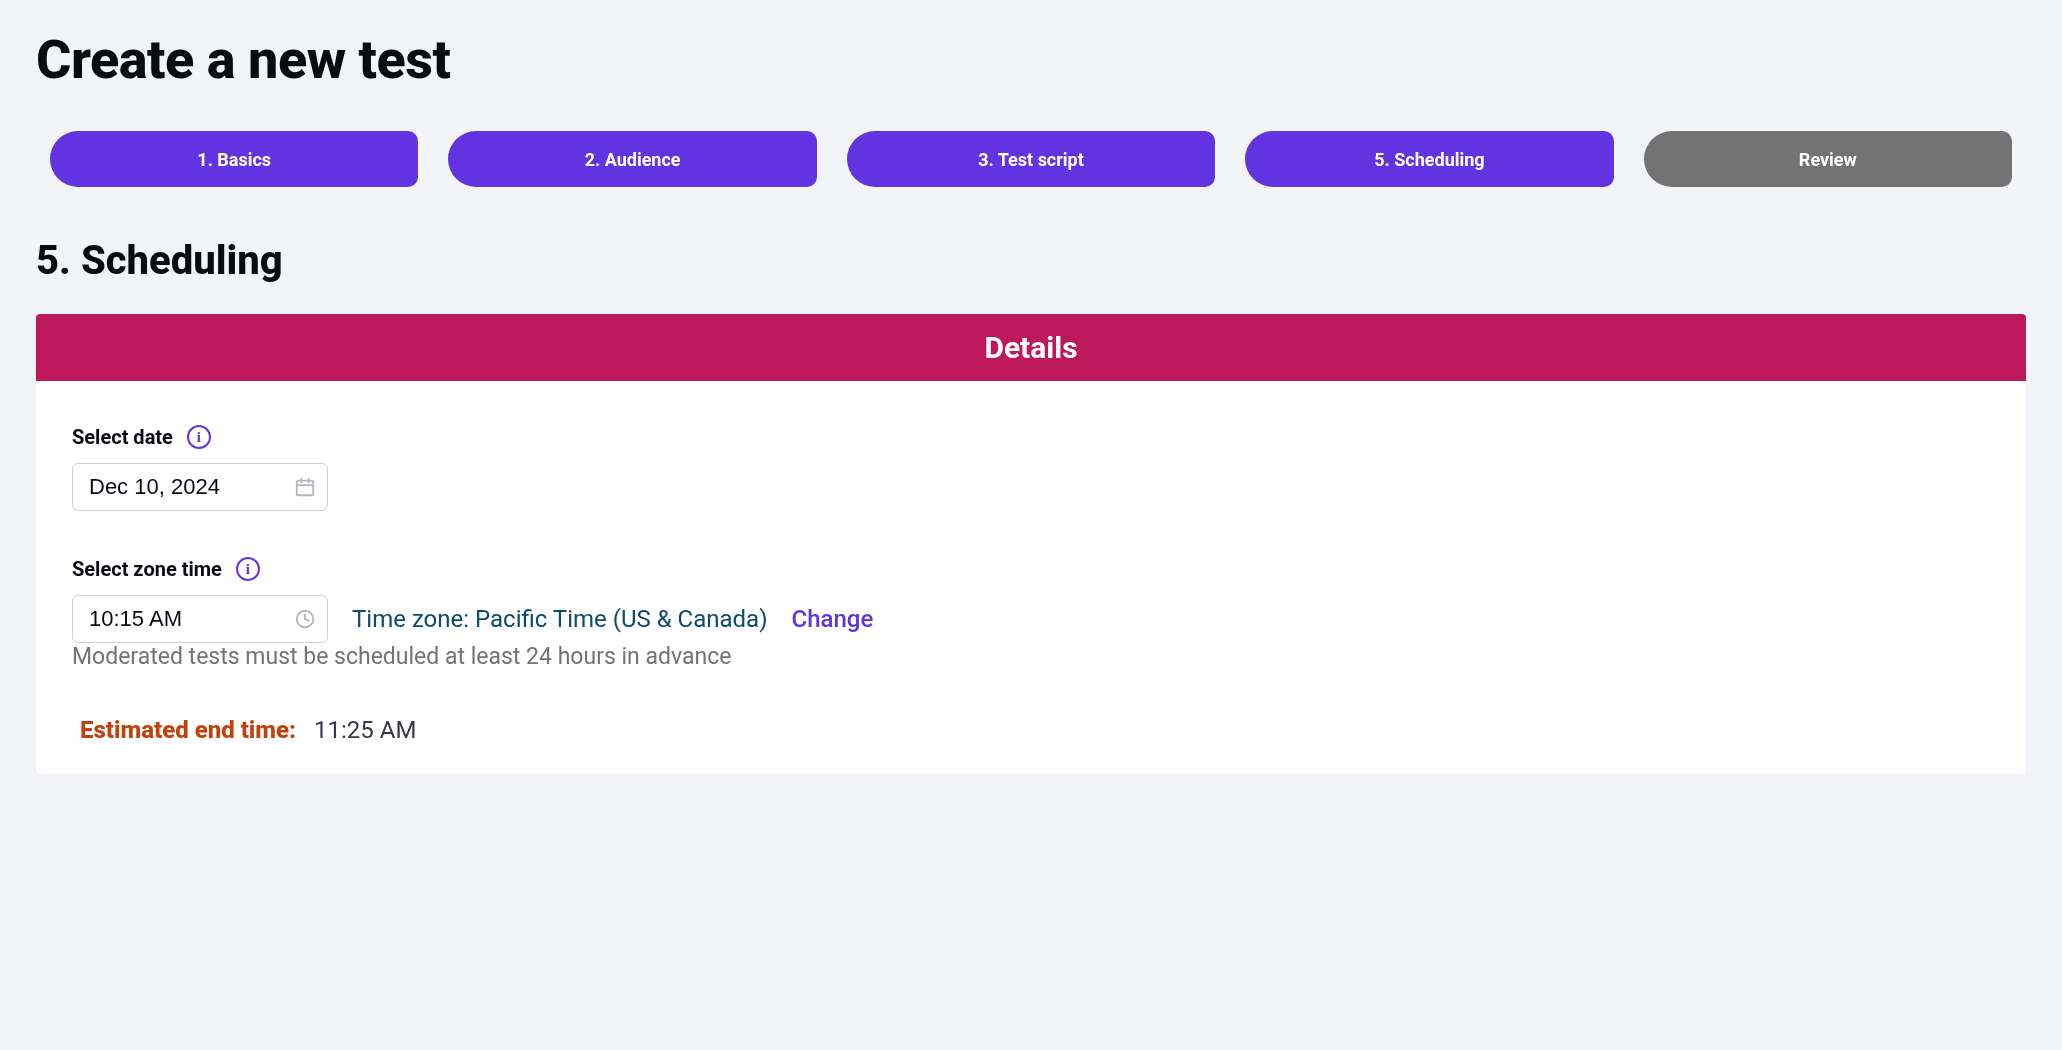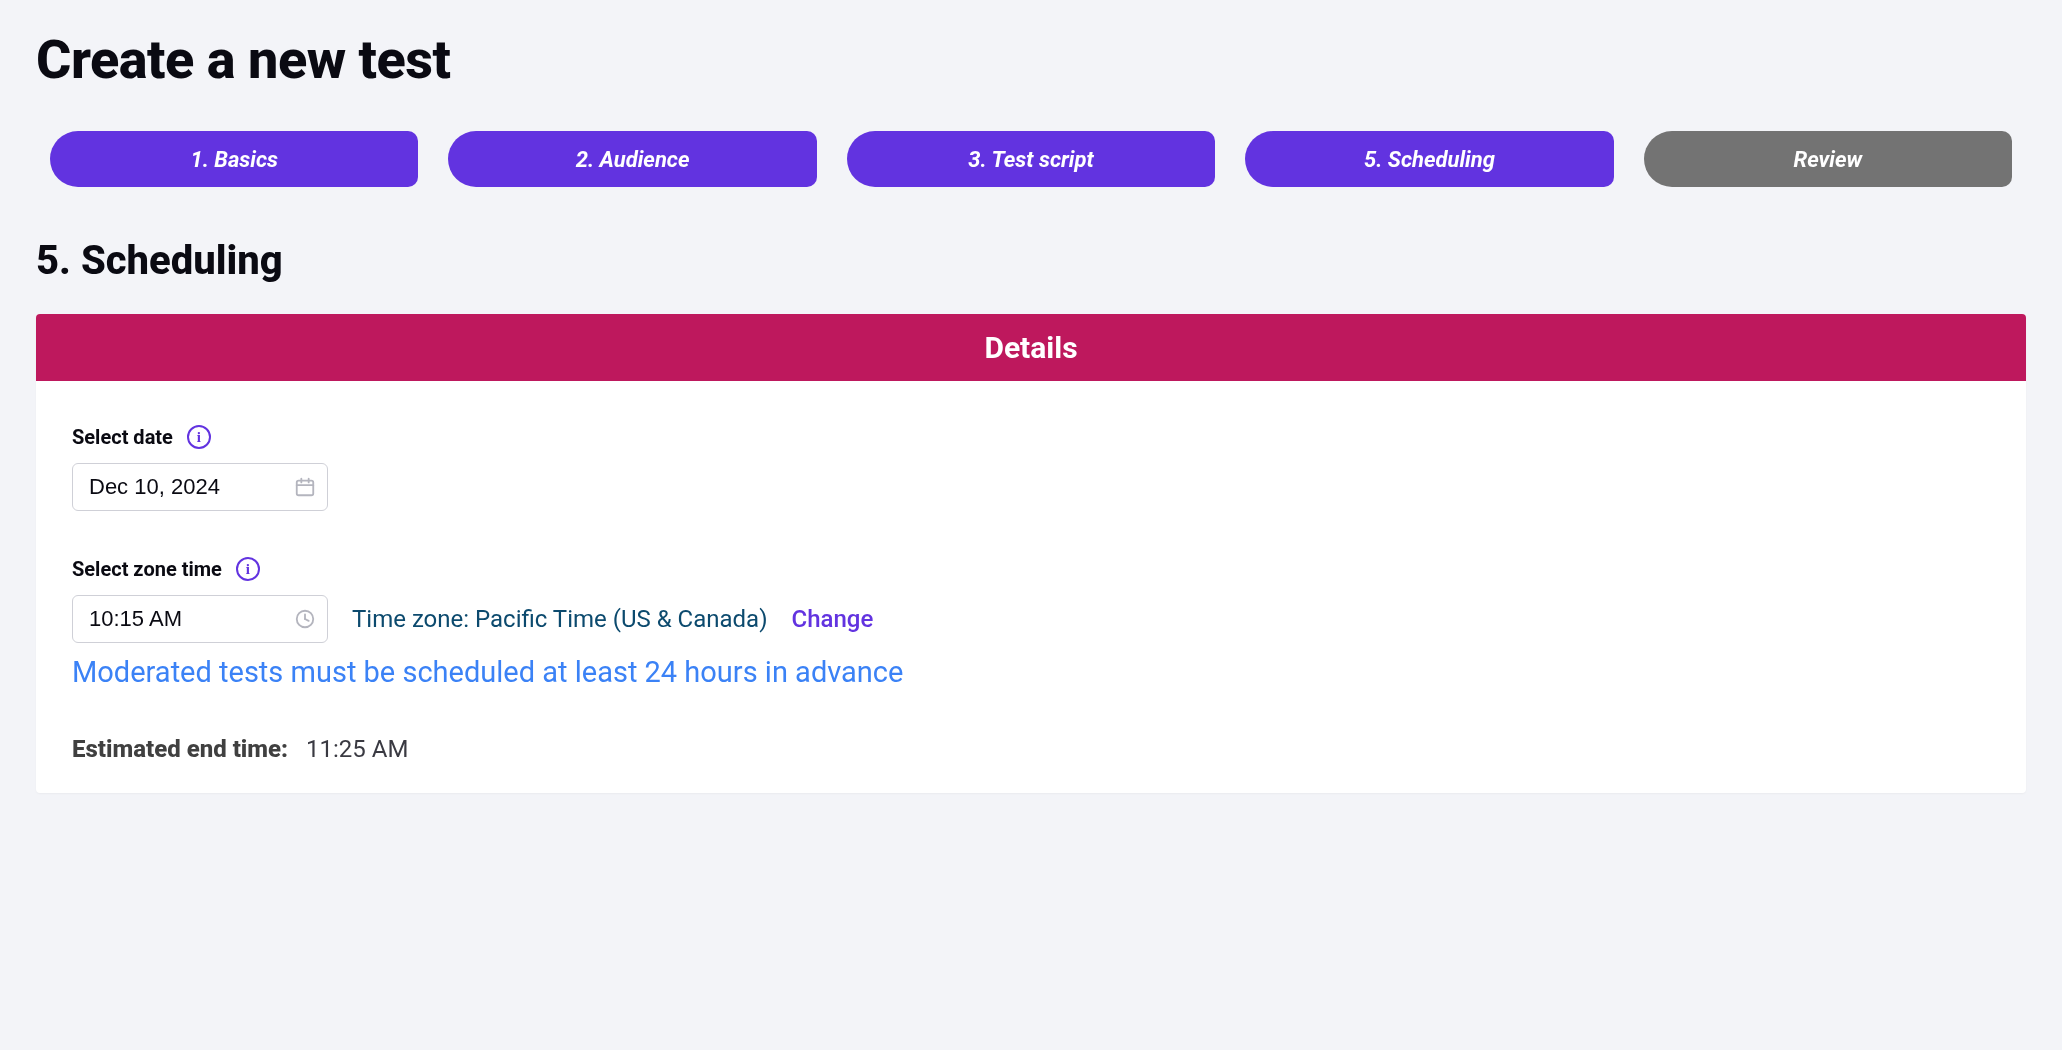--- a/index.html
+++ b/index.html
@@ -27,27 +27,26 @@
   }
   .step {
     flex: 1 1 0;
     height: 56px;
     display: flex;
     align-items: center;
     justify-content: center;
     background: #6233e0;
     color: #ffffff;
     font-weight: 700;
-    font-size: 22px;
+    font-size: 18px;
     border-top-left-radius: 28px;
     border-bottom-left-radius: 28px;
     border-top-right-radius: 10px;
     border-bottom-right-radius: 10px;
     user-select: none;
-    font-style: italic;
   }
   .step.disabled {
     background: #737373;
     color: #ffffff;
   }
   .section-title {
     font-size: 40px;
     font-weight: 800;
     color: #0a0a12;
     margin-bottom: 30px;
@@ -133,32 +132,32 @@
     color: #0c4a6e;
   }
   .change-link {
     font-size: 24px;
     color: #6233e0;
     font-weight: 500;
     text-decoration: none;
     cursor: pointer;
   }
   .helper-text {
-    margin-top: 12px;
-    font-size: 29px;
-    color: #3b82f6;
+    margin-top: 0;
+    font-size: 23px;
+    color: #737373;
   }
   .field-block { margin-bottom: 46px; }
   .end-time-row {
     display: flex;
     align-items: baseline;
     gap: 18px;
     font-size: 24px;
   }
-  .end-time-label { font-weight: 800; color: #404040; }
+  .end-time-label { font-weight: 800; color: #c2410c; margin-left: 8px; }
   .end-time-value { color: #3a3a42; }
 </style>
 </head>
 <body>
 
 <div class="page">
 
   <h1 class="page-title">Create a new test</h1>
 
   <div class="stepper">

